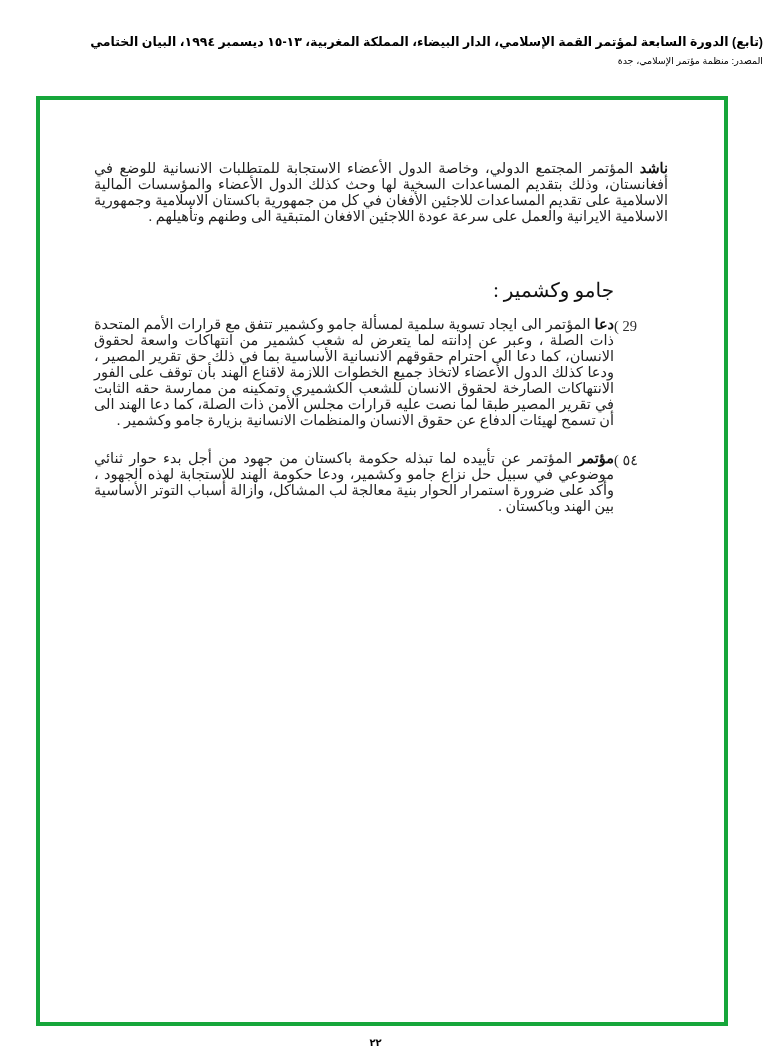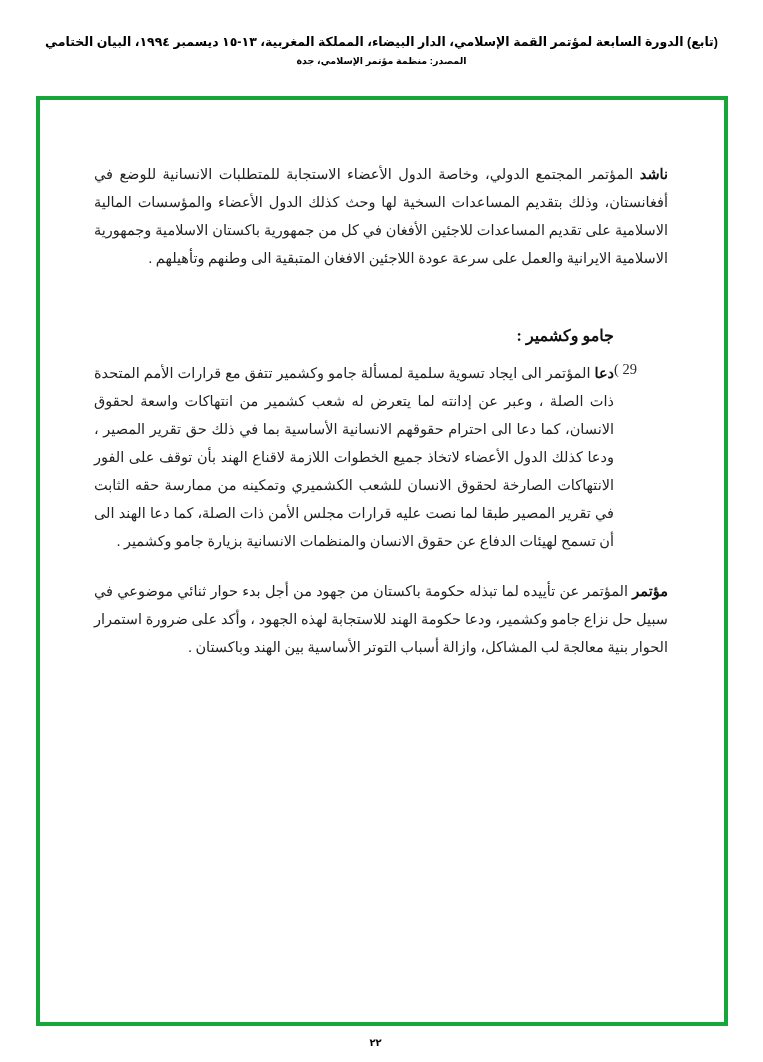--- a/index.html
+++ b/index.html
@@ -20,33 +20,33 @@
     position: absolute;
     inset: 0;
   }
 
   
   .header {
     position: absolute;
     top: 34px;
     left: 0;
     right: 0;
-    text-align: center;
+    text-align: right;
   }
   .header-line1 {
     font-family: "Liberation Sans", "DejaVu Sans", sans-serif;
     font-weight: bold;
     font-size: 12.5px;
     letter-spacing: 0px;
     color: #000;
     direction: rtl;
   }
   .header-line2 {
     font-family: "Liberation Sans", "DejaVu Sans", sans-serif;
-    font-weight: bold;
+    font-weight: normal;
     font-size: 9.5px;
     color: #000;
     margin-top: 6px;
     direction: rtl;
   }
 
   
   .frame {
     position: absolute;
     top: 96px;
@@ -78,34 +78,34 @@
     color: #2b2b2b;
     padding-top: 2px;
     text-align: left;
     direction: rtl;
     white-space: nowrap;
     font-family: "Liberation Serif", "DejaVu Serif", serif;
   }
   .para-body {
     flex: 1 1 auto;
     font-size: 14.5px;
-    line-height: 28px;
+    line-height: 16px;
     text-align: justify;
     text-align-last: right;
     color: #232323;
     padding-left: 6px;
   }
   .para-body .lead {
     font-weight: bold;
     color: #111;
   }
 
   .section-title {
-    font-size: 16px;
-    font-weight: bold;
+    font-size: 20px;
+    font-weight: normal;
     color: #111;
     margin: 6px 0 14px 0;
     padding-right: 54px;
     direction: rtl;
     text-align: right;
   }
 
   .spacer-lg { height: 26px; }
 
   
@@ -141,20 +141,21 @@
       <div class="spacer-lg"></div>
 
       <div class="section-title">جامو وكشمير :</div>
 
       <div class="para">
         <div class="para-num">29 )</div>
         <div class="para-body"><span class="lead">دعا</span><span> المؤتمر الى ايجاد تسوية سلمية لمسألة جامو وكشمير تتفق مع قرارات الأمم المتحدة ذات الصلة ، وعبر عن إدانته لما يتعرض له شعب كشمير من انتهاكات واسعة لحقوق الانسان، كما دعا الى احترام حقوقهم الانسانية الأساسية بما في ذلك حق تقرير المصير ، ودعا كذلك الدول الأعضاء لاتخاذ جميع الخطوات اللازمة لاقناع الهند بأن توقف على الفور الانتهاكات الصارخة لحقوق الانسان للشعب الكشميري وتمكينه من ممارسة حقه الثابت في تقرير المصير طبقا لما نصت عليه قرارات مجلس الأمن ذات الصلة، كما دعا الهند الى أن تسمح لهيئات الدفاع عن حقوق الانسان والمنظمات الانسانية بزيارة جامو وكشمير .</span></div>
       </div>
 
       <div class="para">
+        <div class="para-num">٥٤ )</div>
         <div class="para-body"><span class="lead">مؤتمر</span><span> المؤتمر عن تأييده لما تبذله حكومة باكستان من جهود من أجل بدء حوار ثنائي موضوعي في سبيل حل نزاع جامو وكشمير، ودعا حكومة الهند للاستجابة لهذه الجهود ، وأكد على ضرورة استمرار الحوار بنية معالجة لب المشاكل، وازالة أسباب التوتر الأساسية بين الهند وباكستان .</span></div>
       </div>
 
     </div>
   </div>
 
   <div class="footer">٢٢</div>
 
 </div>
 

